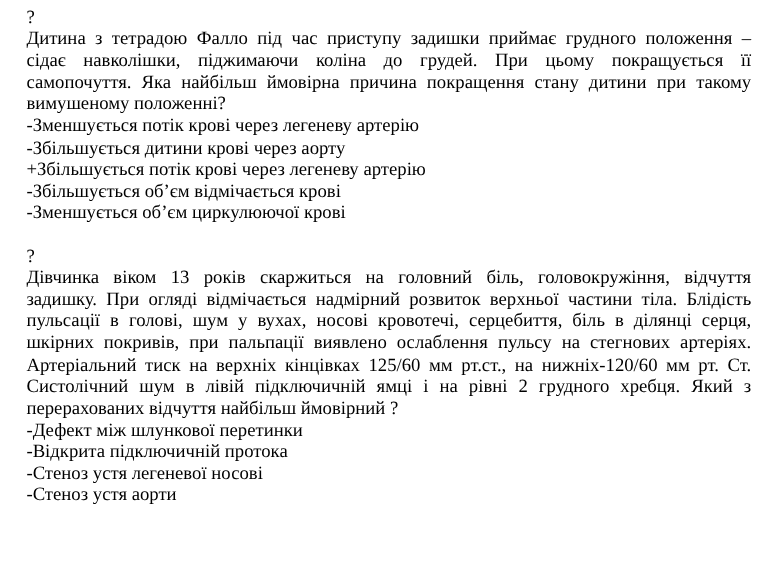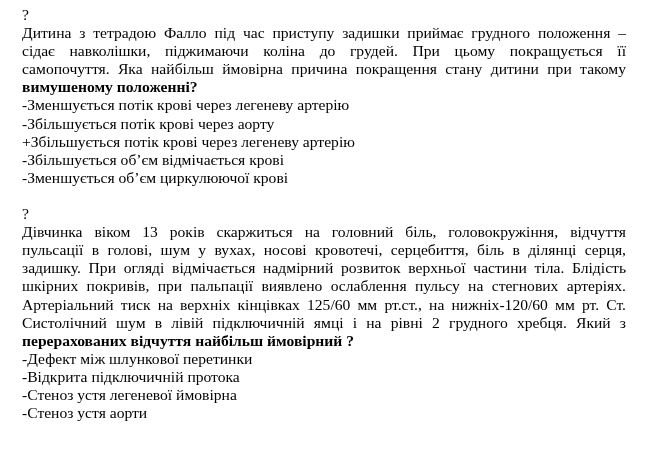--- a/index.html
+++ b/index.html
@@ -34,61 +34,60 @@
     }
     .para .jl {
       display: block;
       text-align: justify;
       text-align-last: justify;
       white-space: normal;
     }
     .para .ll {
       display: block;
       text-align: right;
-      font-weight: bold;
     }
     .option { white-space: nowrap; height: 18.1px; line-height: 18.1px; }
     .blank { height: 18.1px; }
   </style>
 </head>
 <body>
 
 <div class="page">
 
   <div class="question">
     <div class="line">?</div>
     <div class="para">
       <span class="jl">Дитина з тетрадою Фалло під час приступу задишки приймає грудного положення –</span>
       <span class="jl">сідає навколішки, піджимаючи коліна до грудей. При цьому покращується її</span>
       <span class="jl">самопочуття. Яка найбільш ймовірна причина покращення стану дитини при такому</span>
       <span class="ll">вимушеному положенні?</span>
     </div>
     <div class="options">
       <div class="option">-Зменшується потік крові через легеневу артерію</div>
-      <div class="option">-Збільшується потік крові через аорту</div>
+      <div class="option">-Збільшується дитини крові через аорту</div>
       <div class="option">+Збільшується потік крові через легеневу артерію</div>
       <div class="option">-Збільшується об’єм відмічається крові</div>
       <div class="option">-Зменшується об’єм циркулюючої крові</div>
     </div>
   </div>
 
   <div class="blank"></div>
 
   <div class="question">
     <div class="line">?</div>
     <div class="para">
       <span class="jl">Дівчинка віком  13 років скаржиться на головний біль, головокружіння, відчуття</span>
+      <span class="jl">задишку. При огляді відмічається надмірний розвиток верхньої частини тіла. Блідість</span>
       <span class="jl">пульсації в голові,  шум у вухах, носові кровотечі, серцебиття, біль в ділянці серця,</span>
-      <span class="jl">задишку. При огляді відмічається надмірний розвиток верхньої частини тіла. Блідість</span>
       <span class="jl">шкірних покривів, при пальпації виявлено ослаблення пульсу на стегнових артеріях.</span>
       <span class="jl">Артеріальний тиск на верхніх кінцівках 125/60 мм рт.ст., на нижніх-120/60 мм рт. Ст.</span>
       <span class="jl">Систолічний шум в лівій підключичній ямці і на рівні 2 грудного хребця. Який з</span>
       <span class="ll">перерахованих відчуття найбільш ймовірний ?</span>
     </div>
     <div class="options">
       <div class="option">-Дефект між шлункової перетинки</div>
       <div class="option">-Відкрита підключичній протока</div>
-      <div class="option">-Стеноз устя легеневої ймовірна</div>
+      <div class="option">-Стеноз устя легеневої носові</div>
       <div class="option">-Стеноз устя аорти</div>
     </div>
   </div>
 
 </div>
 
 </body></html>

